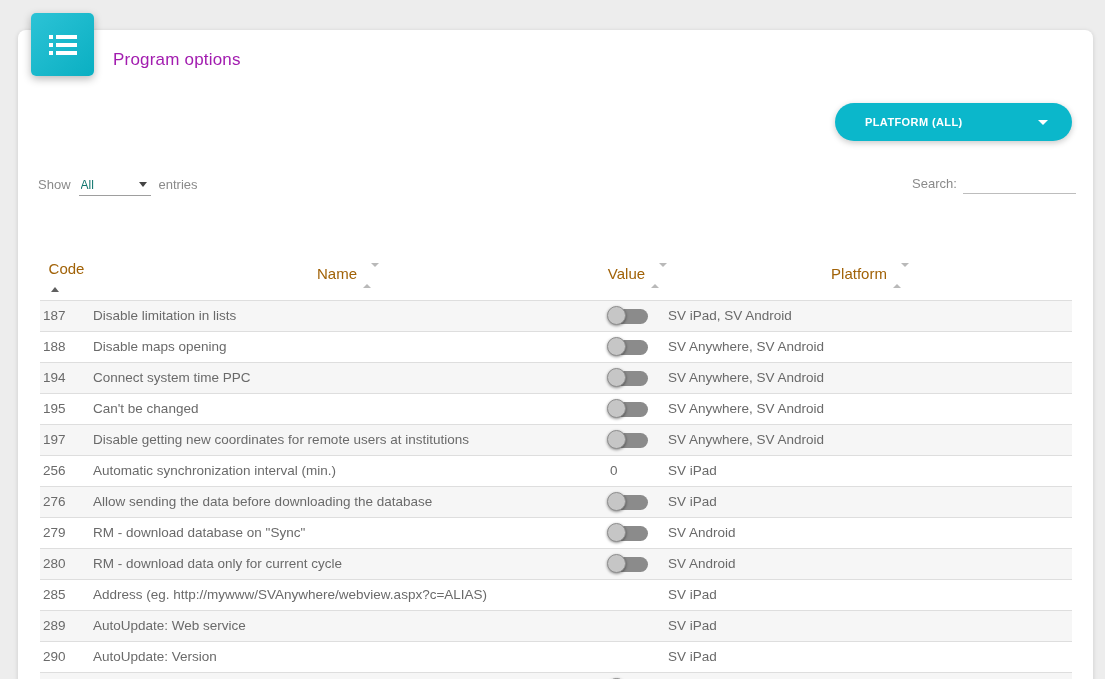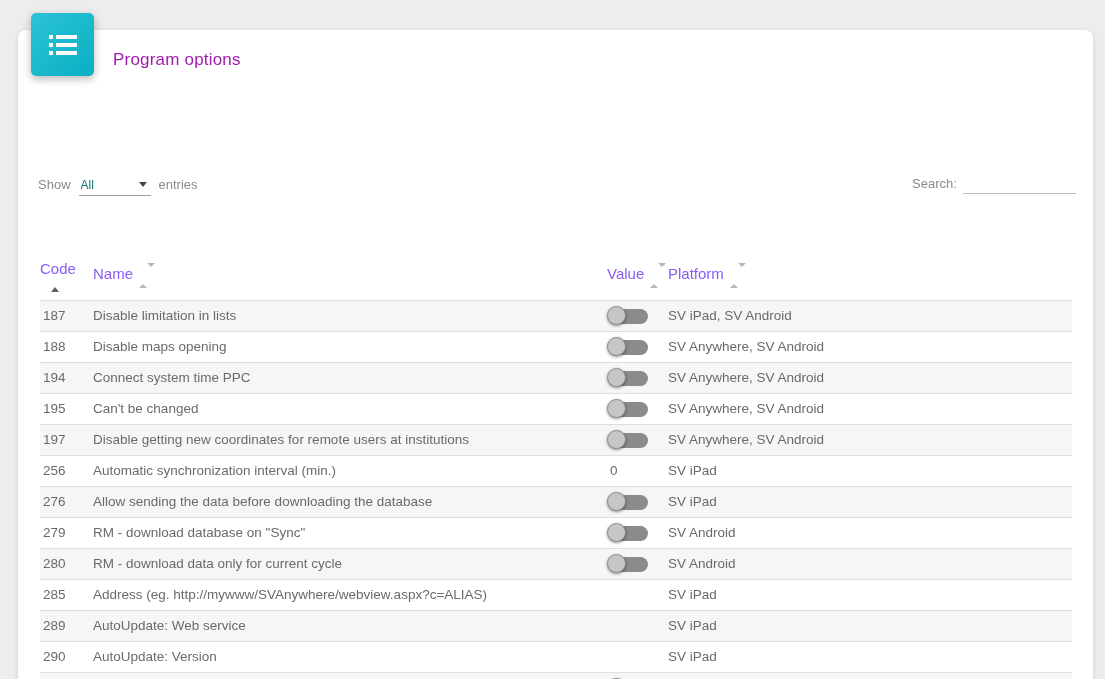--- a/index.html
+++ b/index.html
@@ -38,21 +38,21 @@
     background:transparent;width:72px;font-size:12px;color:#0f766e;padding:0 14px 3px 2px;font-family:"Liberation Sans",sans-serif;}
   .select-wrap .sel-caret{position:absolute;right:4px;top:5px;width:0;height:0;
     border-left:4px solid transparent;border-right:4px solid transparent;border-top:5px solid #444;pointer-events:none;}
 
   .search-ctl{position:absolute;left:894px;top:146px;font-size:13px;color:var(--text-muted);display:flex;align-items:baseline;gap:6px;justify-content:space-between;}
   .search-ctl input{width:113px;border:none;border-bottom:1px solid #bdbdbd;background:transparent;
     font-size:13px;color:#555;padding-bottom:2px;font-family:"Liberation Sans",sans-serif;}
 
   table.opts{position:absolute;left:22px;top:182px;width:1032px;border-collapse:collapse;table-layout:fixed;}
   col.c-code{width:53px;} col.c-name{width:510px;} col.c-value{width:65px;} col.c-platform{width:404px;}
-  thead th{height:88px;vertical-align:bottom;text-align:left;font-weight:normal;font-size:15px;color:#8b5cf6;
+  thead th{height:88px;vertical-align:bottom;text-align:center;font-weight:normal;font-size:15px;color:#a16207;
     padding:0 0 16px 0;cursor:pointer;}
   thead th.th-code{padding-bottom:6px;}
   thead th.th-value{padding-left:4px;}
   .sort-both{display:inline-block;vertical-align:middle;margin-left:6px;}
   .sort-both .tri-up{width:0;height:0;border-left:4px solid transparent;border-right:4px solid transparent;
     border-bottom:4px solid #b9b9b9;margin-bottom:2px;}
   .sort-both .tri-down{width:0;height:0;border-left:4px solid transparent;border-right:4px solid transparent;
     border-top:4px solid #b9b9b9;}
   .sort-asc-arrow{display:block;width:0;height:0;border-left:4px solid transparent;border-right:4px solid transparent;
     border-bottom:5px solid #606060;margin:10px 0 2px 11px;}
@@ -70,20 +70,24 @@
   .value-text{display:inline-block;padding-left:3px;}
 </style>
 </head>
 <body>
 
 <div class="card">
 
   <div class="page-title">Program options</div>
 
 
+  <div class="pill pill-platform">
+    <span>PLATFORM (ALL)</span>
+    <span class="caret"></span>
+  </div>
 
   <div class="length-ctl">
     <span>Show</span>
     <span class="select-wrap">
       <select>
         <option>All</option>
       </select>
       <span class="sel-caret"></span>
     </span>
     <span>entries</span>

